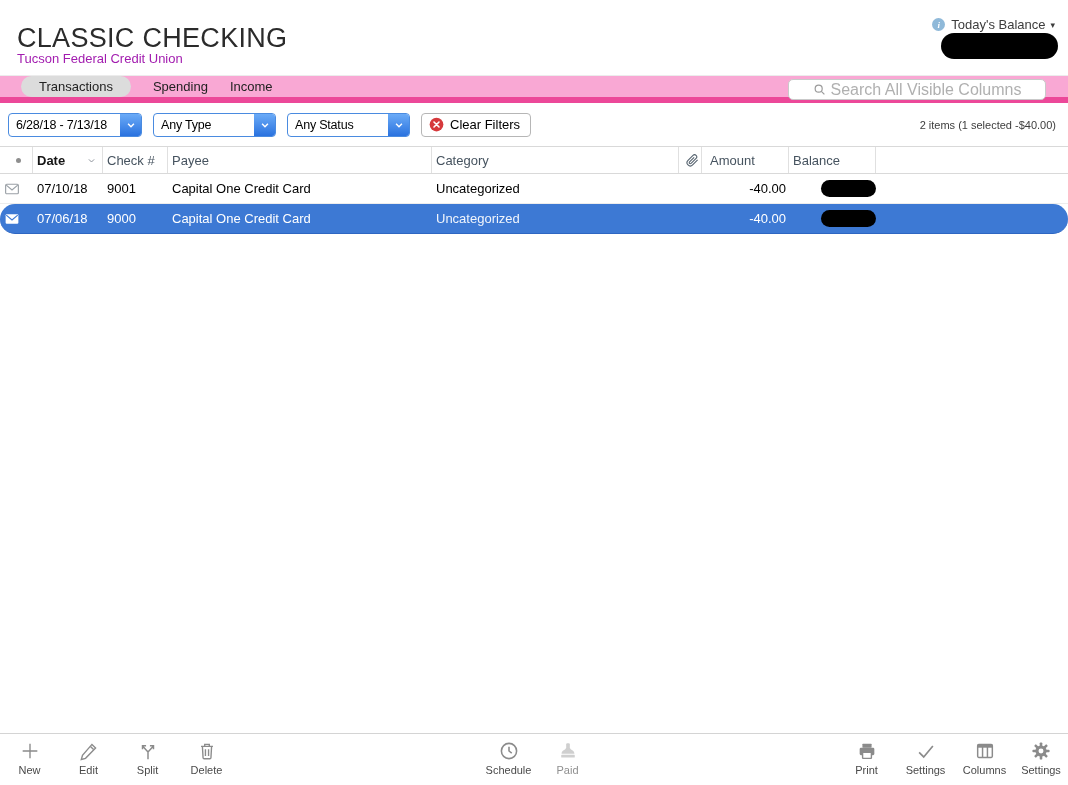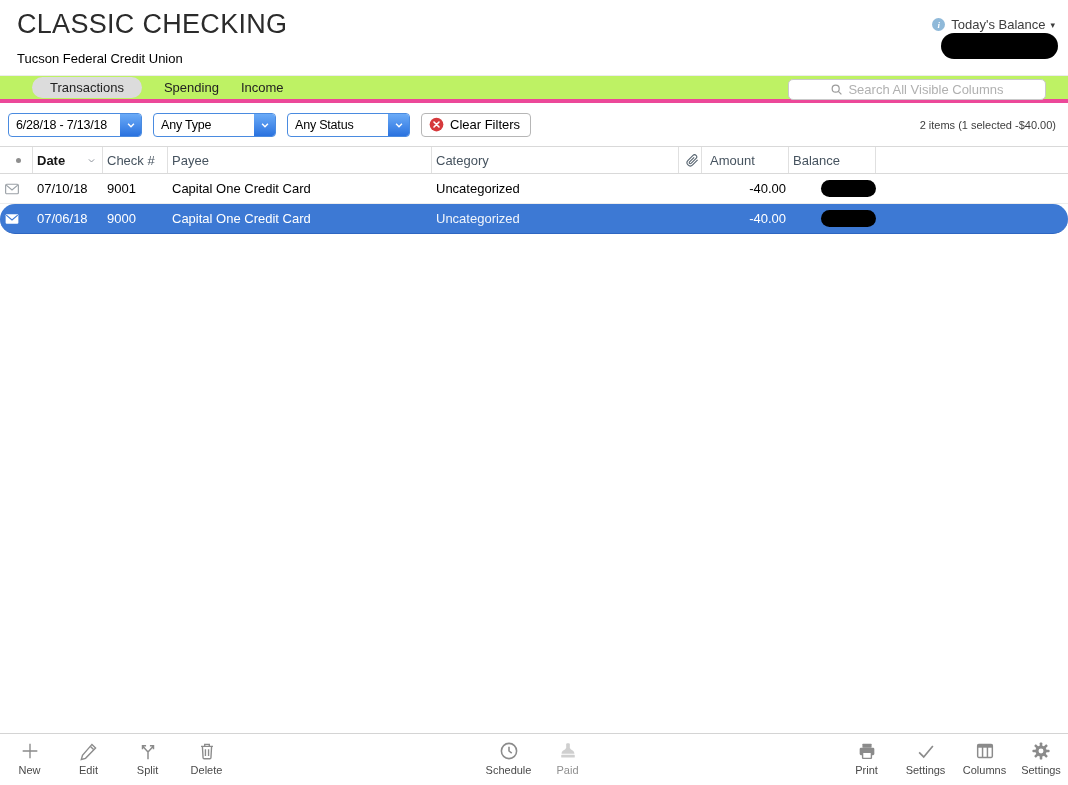--- a/index.html
+++ b/index.html
@@ -6,36 +6,36 @@
   html,body { margin:0; padding:0; }
   body {
     width:1068px; height:785px; position:relative; overflow:hidden;
     background:#ffffff; font-family:"Liberation Sans", sans-serif;
     -webkit-font-smoothing:antialiased;
   }
   .app { position:absolute; inset:0; display:flex; flex-direction:column; }
 
   
   .top-header { height:75px; position:relative; flex:0 0 auto; background:#fff; }
-  .page-title { position:absolute; left:17px; top:9px; font-size:27px; color:#2b2b2b; letter-spacing:.3px; }
-  .page-subtitle { position:absolute; left:17px; top:51px; font-size:13px; color:#000000; }
+  .page-title { position:absolute; left:17px; top:23px; font-size:27px; color:#2b2b2b; letter-spacing:.3px; }
+  .page-subtitle { position:absolute; left:17px; top:51px; font-size:13px; color:#a21caf; }
   .balance-label-row { position:absolute; top:17px; right:13px; display:flex; align-items:center; gap:6px; font-size:13px; color:#3c3c3c; }
   .info-dot { width:13px; height:13px; border-radius:50%; background:#8fb9d9; color:#fff; font-size:9px; font-weight:bold;
     font-family:"Liberation Serif", serif; font-style:italic; display:flex; align-items:center; justify-content:center; }
   .balance-caret { font-size:9px; color:#3c3c3c; margin-left:-1px; }
   .balance-redaction { position:absolute; top:33px; right:10px; width:117px; height:26px; background:#000; border-radius:13px; }
 
   
-  .tabstrip { height:28px; flex:0 0 auto; background:#bef264; border-top:1px solid #ececec; border-bottom:4px solid #ec4899;
-    display:flex; align-items:center; padding-left:32px; position:relative; }
+  .tabstrip { height:28px; flex:0 0 auto; background:#f9a8d4; border-top:1px solid #ececec; border-bottom:6px solid #ec4899;
+    display:flex; align-items:center; padding-left:21px; position:relative; }
   .tab { font-size:13px; color:#222; margin-right:22px; padding:3px 0; cursor:default; white-space:nowrap; }
   .tab.active { background:#dcdcdc; border-radius:12px; padding:3px 18px; }
   .search-field { position:absolute; right:22px; top:3px; width:258px; height:21px; background:#fff;
     border:1px solid #c9c9c9; border-radius:5px; display:flex; align-items:center; justify-content:center; gap:5px; }
-  .search-placeholder { font-size:13px; color:#b0b0b0; white-space:nowrap; }
+  .search-placeholder { font-size:16px; color:#b0b0b0; white-space:nowrap; }
 
   
   .filter-row { height:43px; flex:0 0 auto; background:#fff; display:flex; align-items:center; padding:0 12px 0 8px; gap:11px; }
   .dropdown { height:24px; background:#fff; border:1px solid #4a8be0; border-radius:4px; display:flex; align-items:stretch; overflow:hidden; flex:0 0 auto; }
   .dd-date { width:134px; }
   .dd-type, .dd-status { width:123px; }
   .dd-value { flex:1; display:flex; align-items:center; padding-left:7px; font-size:12.5px; letter-spacing:-0.2px; color:#000; white-space:nowrap; overflow:hidden; }
   .dd-btn { width:21px; flex:0 0 21px; background:linear-gradient(#6babf7,#2a72df); display:flex; align-items:center; justify-content:center; }
   .clear-btn { height:24px; background:#fff; border:1px solid #b6b6b6; border-radius:4px; display:flex; align-items:center; gap:6px; padding:0 10px 0 7px; font-size:13px; color:#000; }
   .filter-summary { margin-left:auto; font-size:11px; color:#3d3d3d; white-space:nowrap; }

